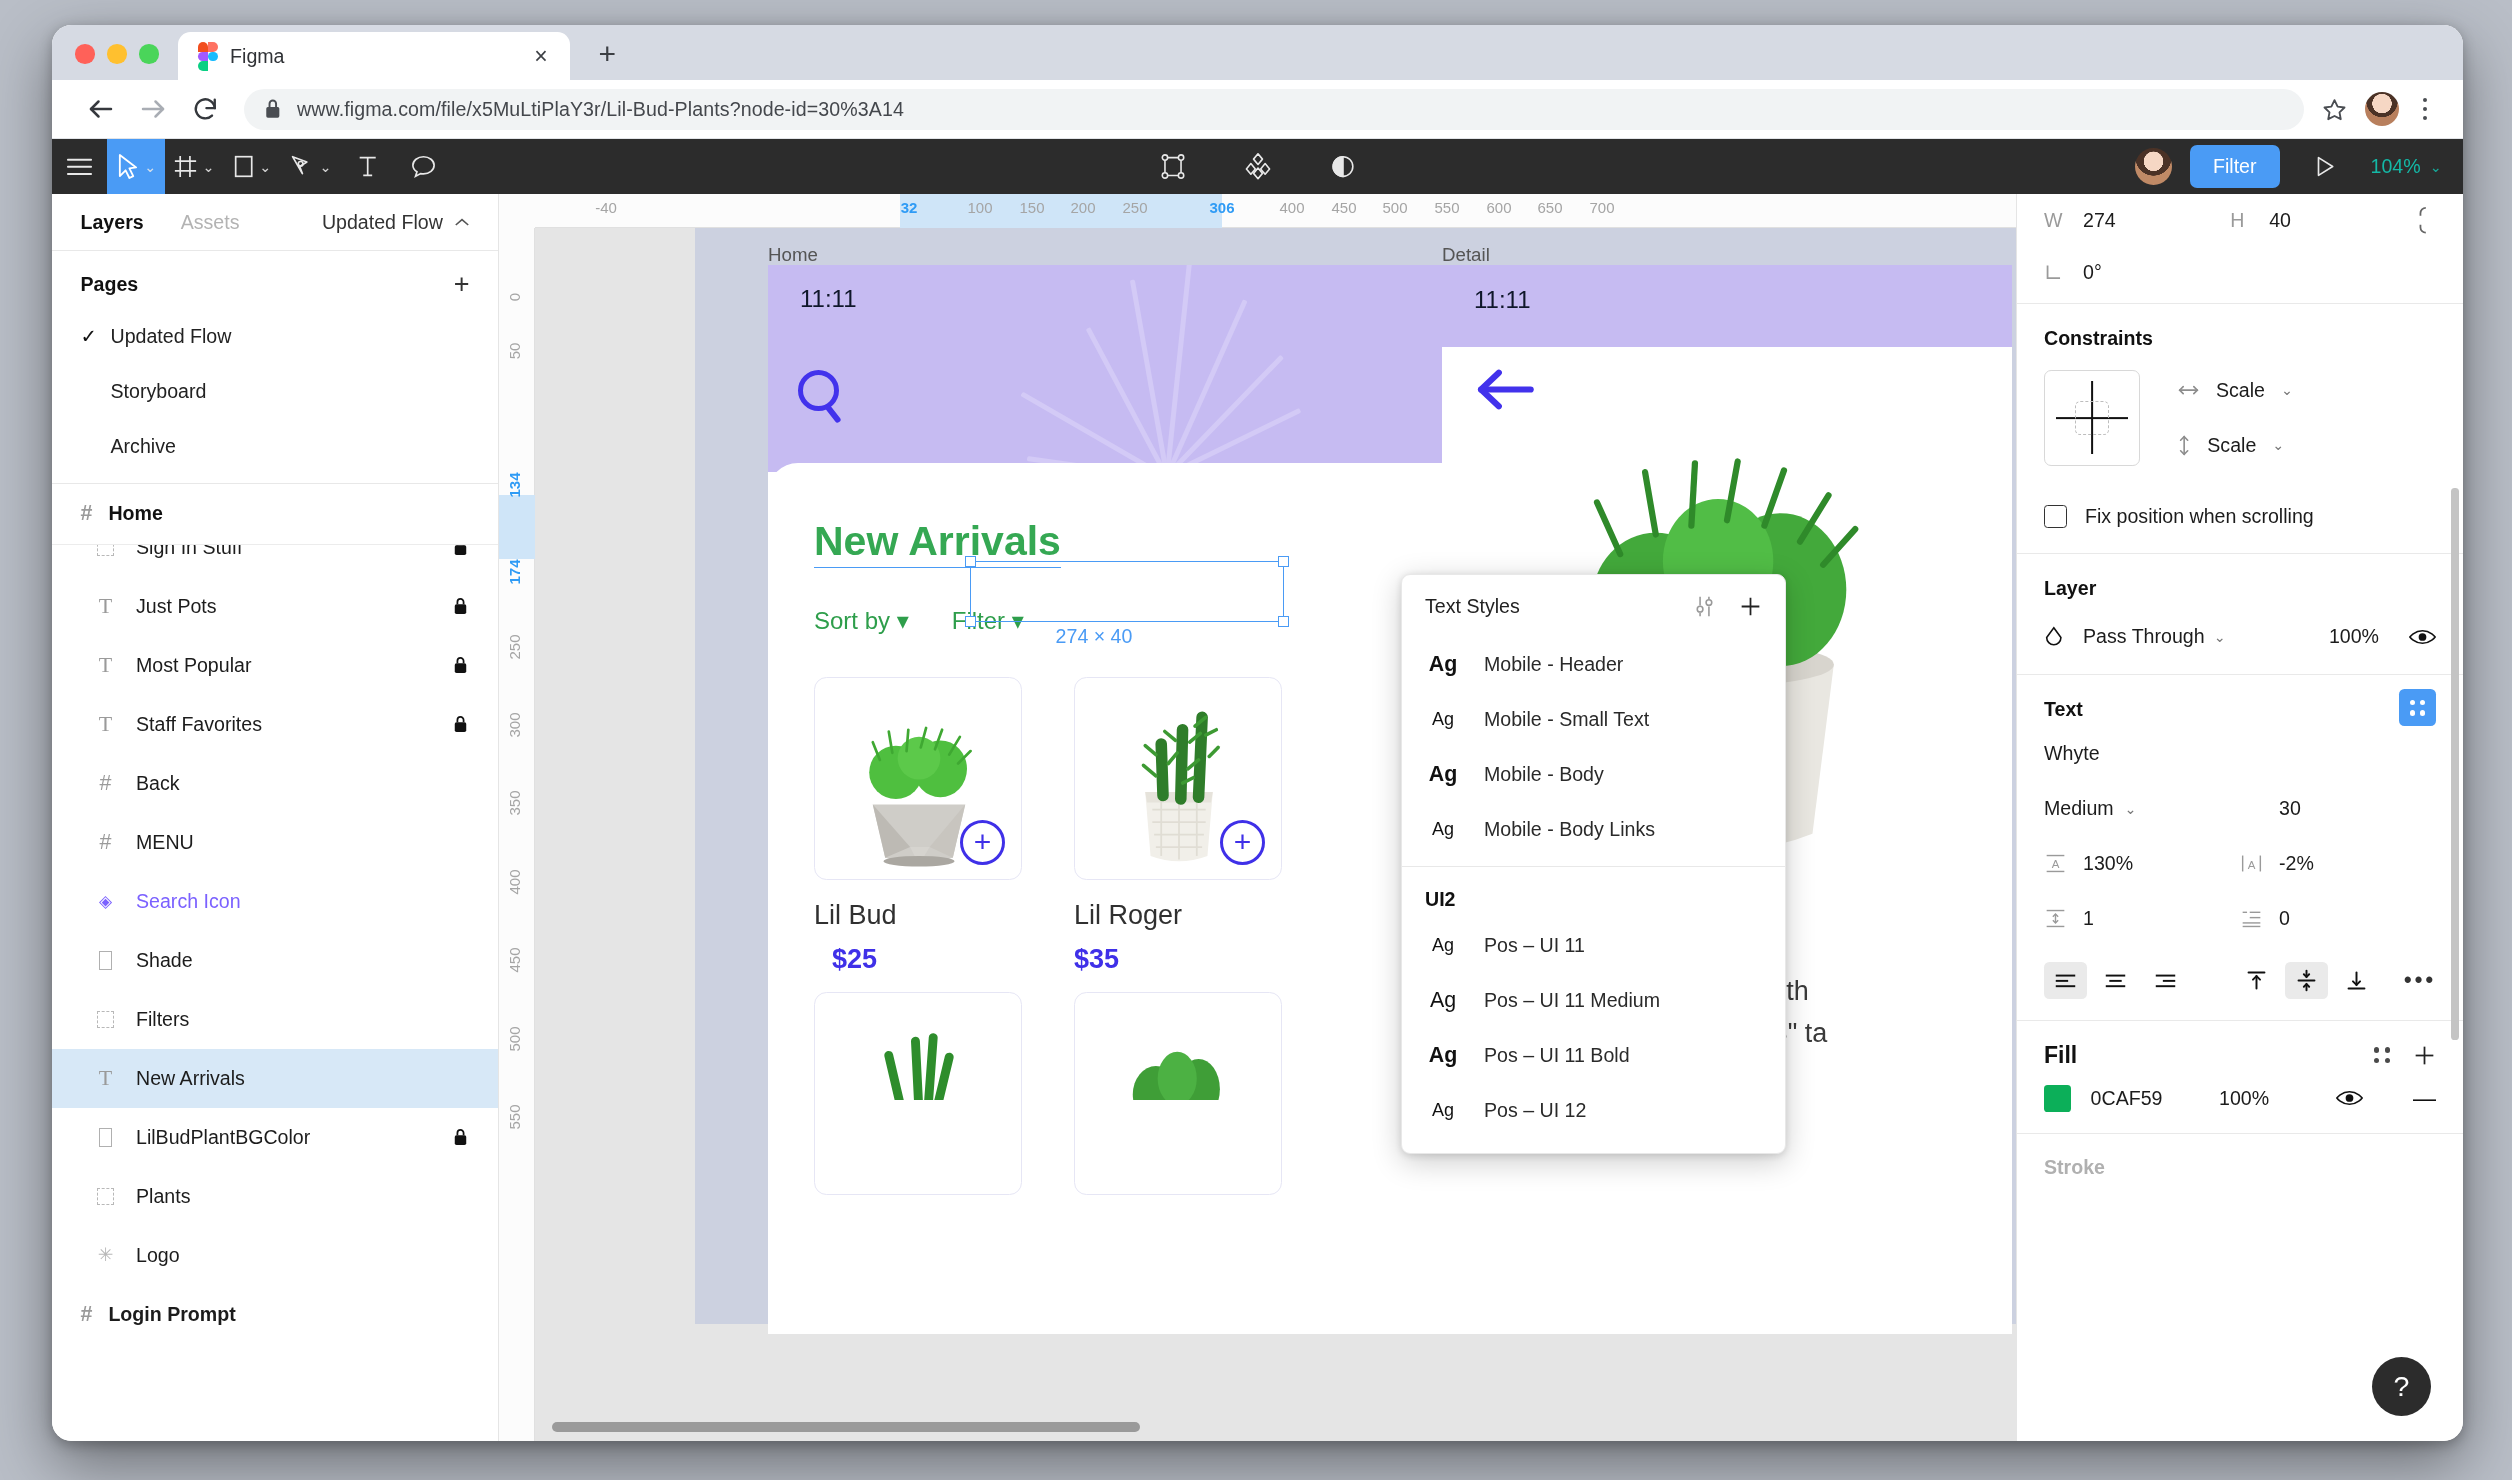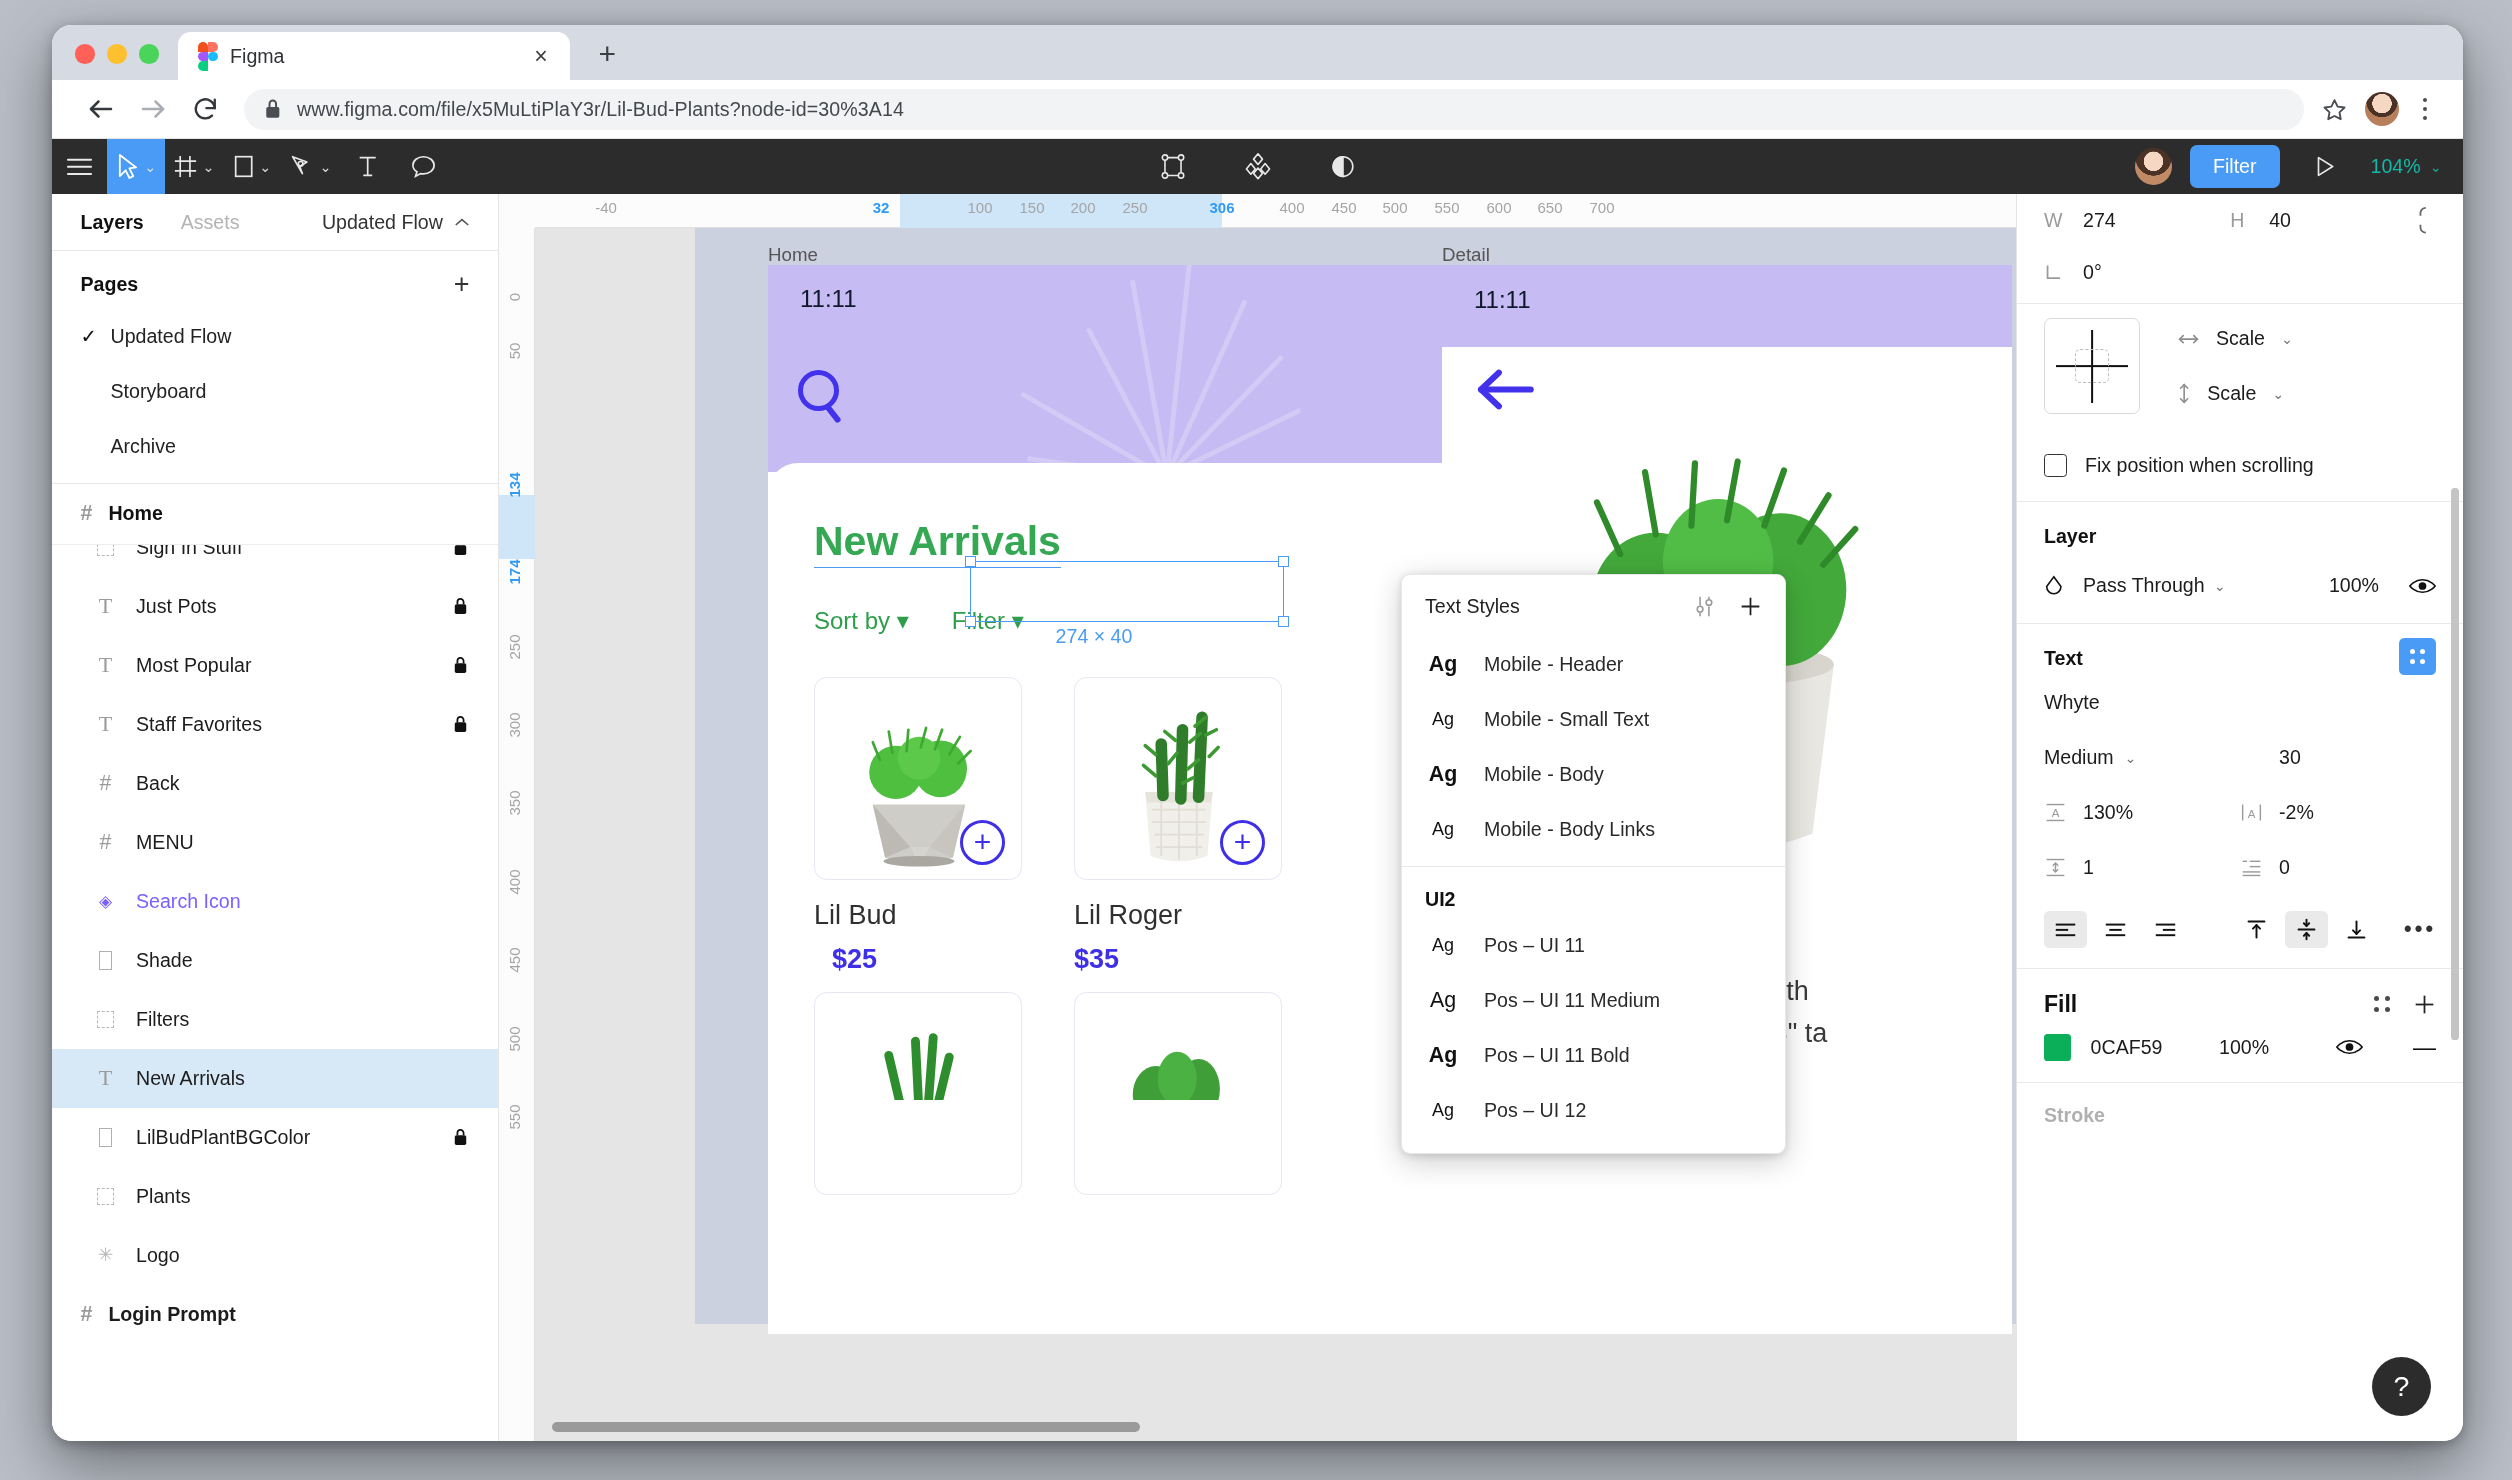--- a/index.html
+++ b/index.html
@@ -819,21 +819,21 @@
             <span class="ag s">Ag</span>
             <span class="sname">Pos – UI 12</span>
           </div>
         </div>
       </div>
 
       <div class="ruler-h">
         <div class="rh-sel" style="left:401px; width:322px;"></div>
         <span class="rtick" style="left:18px;">100</span>
         <span class="rtick" style="left:107px;">-40</span>
-        <span class="rtick hl" style="left:382px;">32</span>
+        <span class="rtick hl" style="left:410px;">32</span>
         <span class="rtick" style="left:481px;">100</span>
         <span class="rtick" style="left:533px;">150</span>
         <span class="rtick" style="left:584px;">200</span>
         <span class="rtick" style="left:636px;">250</span>
         <span class="rtick hl" style="left:723px;">306</span>
         <span class="rtick" style="left:793px;">400</span>
         <span class="rtick" style="left:845px;">450</span>
         <span class="rtick" style="left:896px;">500</span>
         <span class="rtick" style="left:948px;">550</span>
         <span class="rtick" style="left:1000px;">600</span>
@@ -882,20 +882,21 @@
             <svg width="19.6" height="19.6" viewBox="0 0 22 22" fill="none" stroke="#9a9a9a" stroke-width="2">
                   <polyline points="4,4 4,18 18,18"></polyline>
                 </svg>
           </span>
           <span class="rval">0°</span>
         </div>
       </div>
       <div class="divider"></div>
 
       <div class="rsec">
+        <div class="sec-title">Constraints</div>
         <div style="display:flex; align-items:center; gap:37px; padding:14.3px 0 19.6px 0;">
           <div class="constraint-box">
             <i class="cb-v"></i>
                 <i class="cb-v2"></i>
                 <i class="cb-h"></i>
                 <i class="cb-h2"></i>
             <i class="cb-c"></i>
                 <i class="cb-cv"></i>
                 <i class="cb-ch"></i>
           </div>

